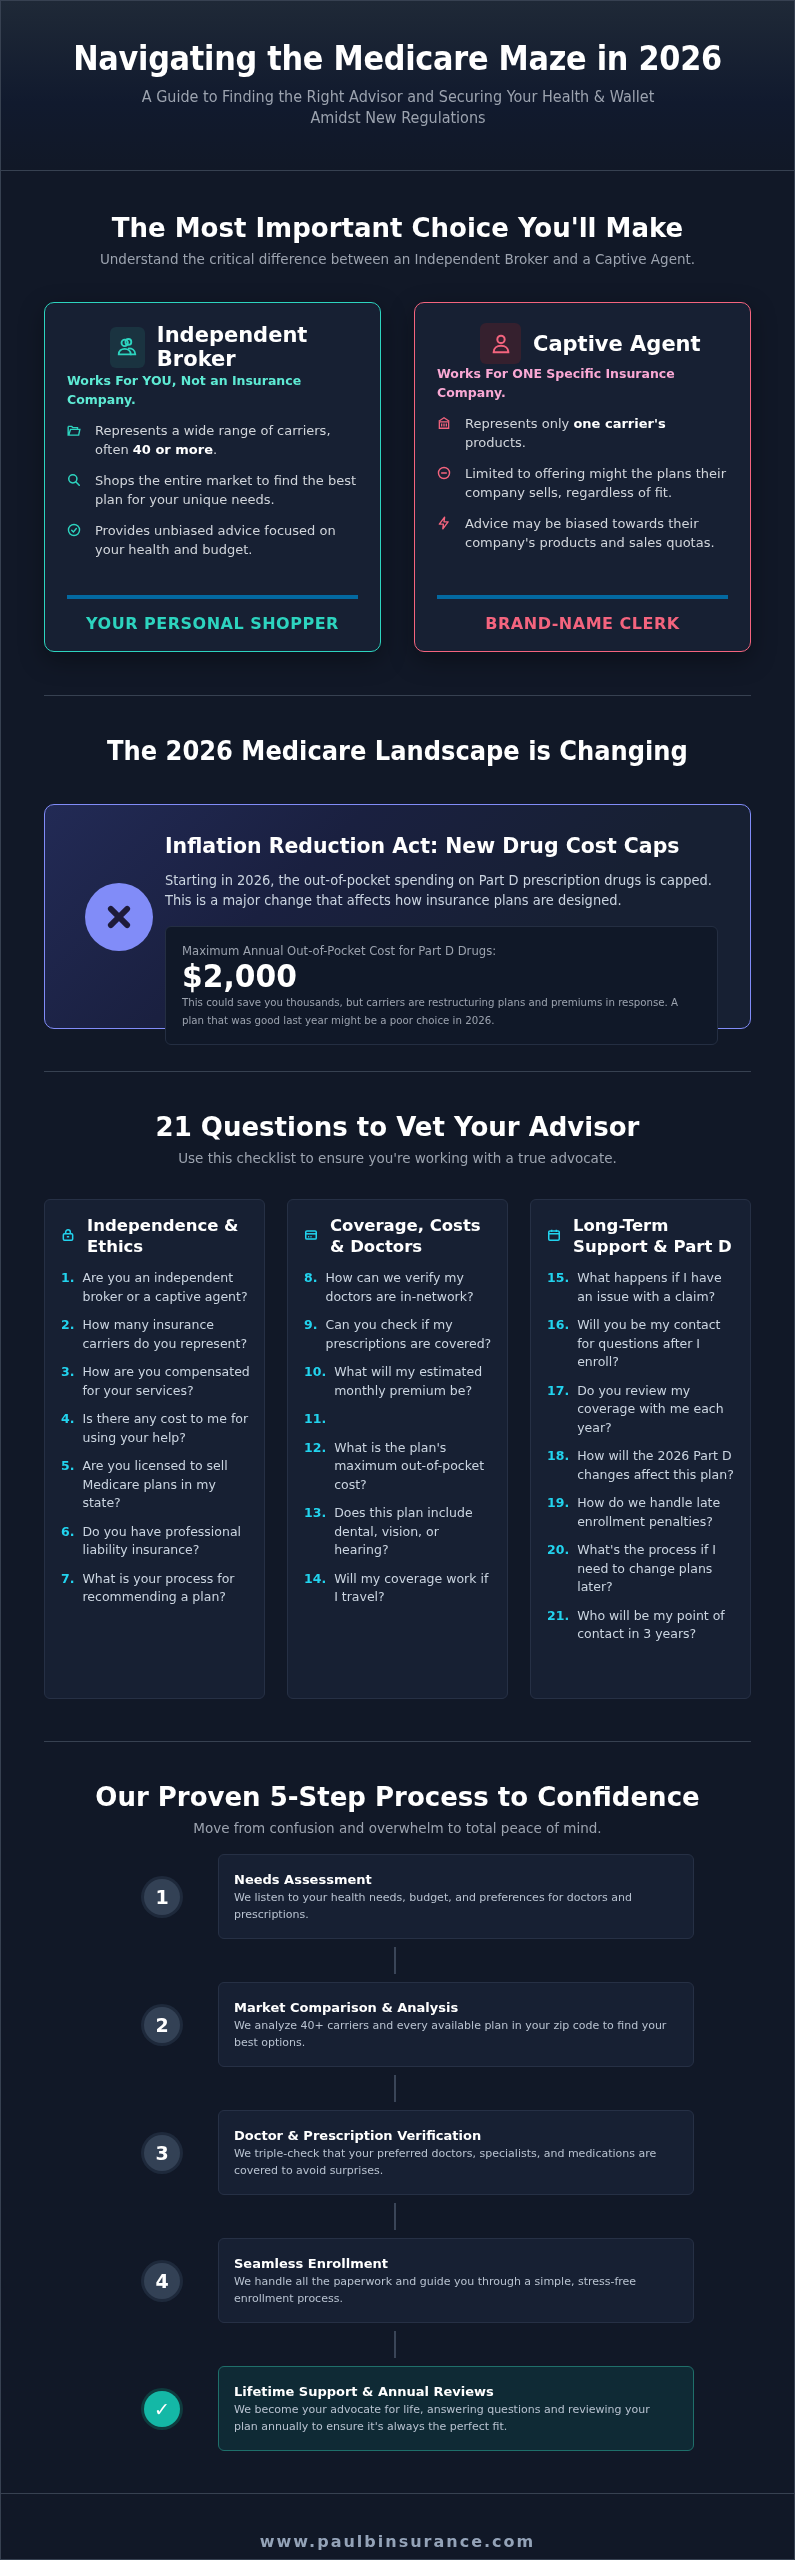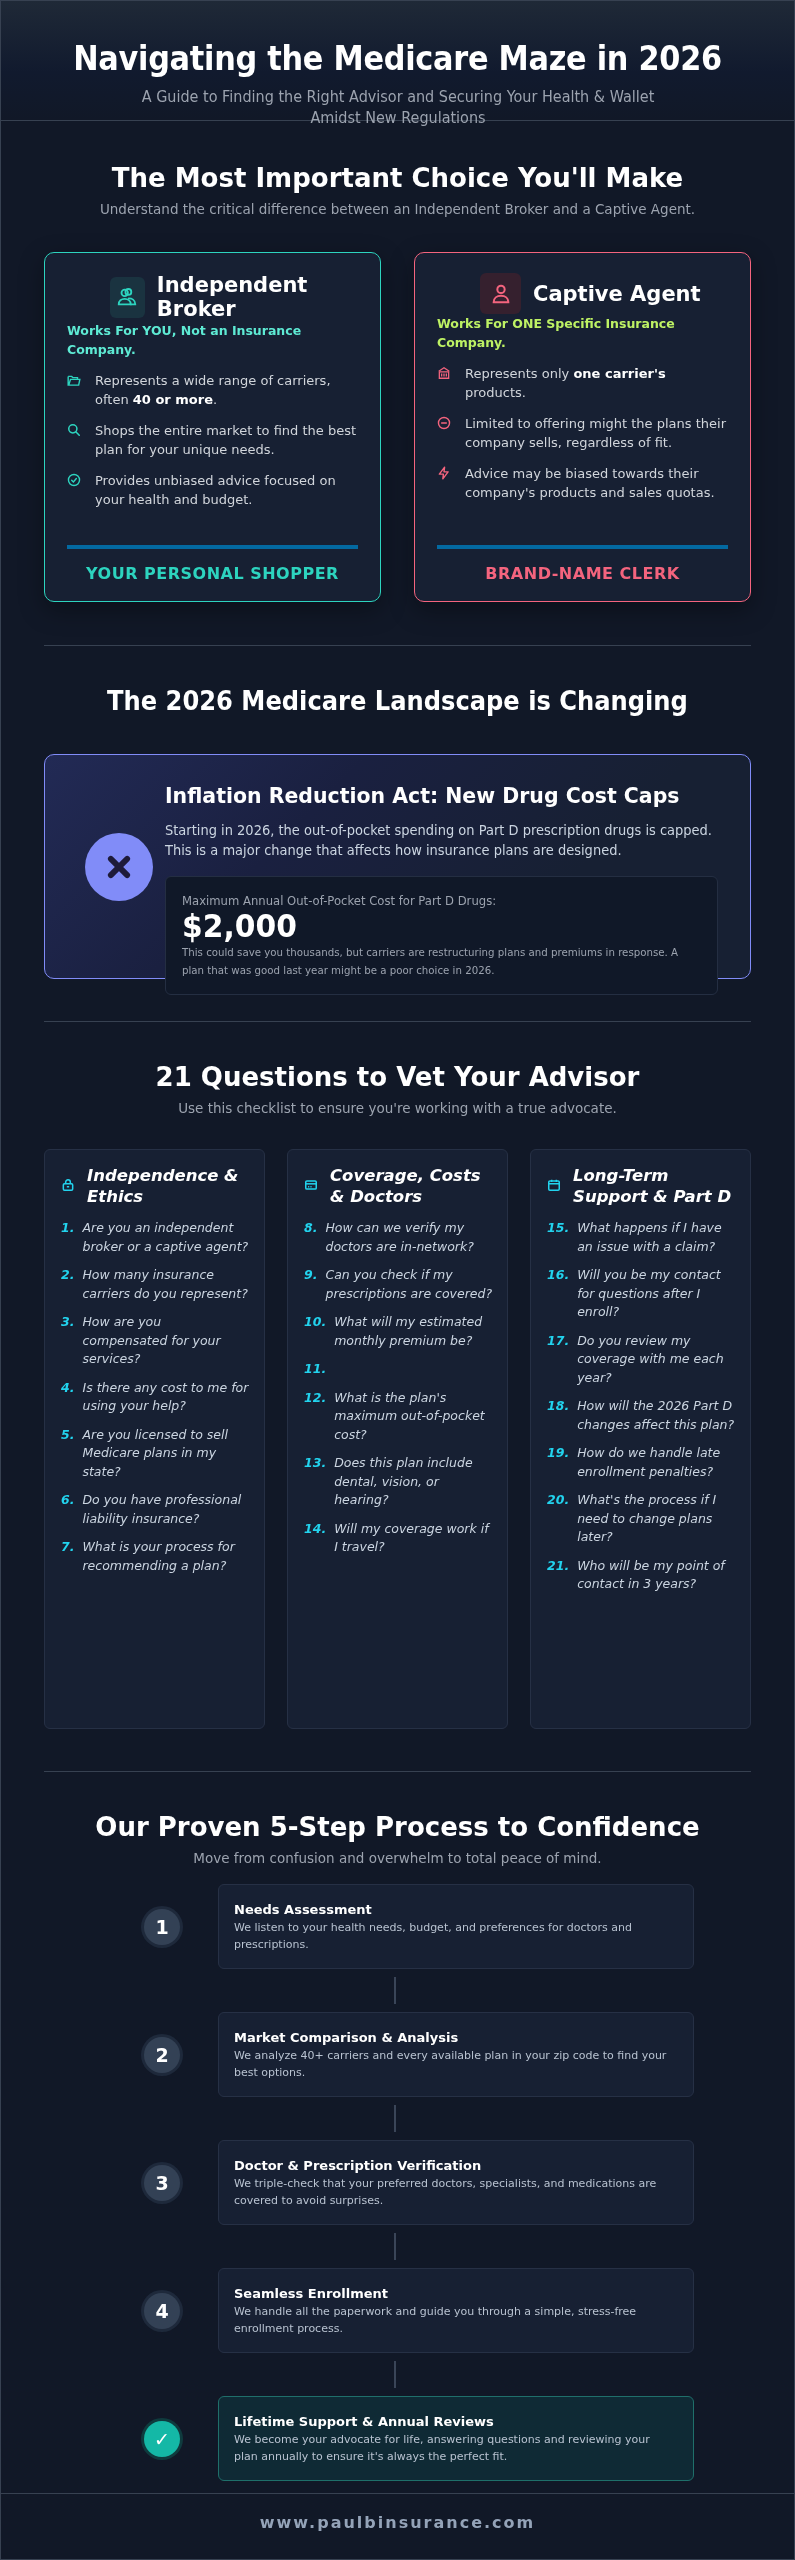--- a/index.html
+++ b/index.html
@@ -12,21 +12,21 @@
   .frame {
     width: 795px;
     height: 2560px;
     border: 1px solid #374151;
     background: #111827;
     position: relative;
     overflow: hidden;
   }
   
   .hero {
-    height: 120px;
+    height: 170px;
     background: linear-gradient(180deg, #1f2937 0%, #111a2e 60%, #111827 100%);
     border-bottom: 1px solid #374151;
     text-align: center;
     padding-top: 38px;
   }
   .hero h1 {
     font-family: "DejaVu Sans", sans-serif;
     font-size: 33px;
     font-weight: bold;
     color: #ffffff;
@@ -76,21 +76,21 @@
     width: 41px; height: 41px; border-radius: 6px;
     display: flex; align-items: center; justify-content: center;
   }
   .broker .icon-box { background: #1a3340; }
   .captive .icon-box { background: #35202e; }
   .card-title { font-size: 21px; font-weight: bold; color: #fff; }
   .card-tag {
     font-size: 12.5px; font-weight: bold; line-height: 19px;
   }
   .broker .card-tag { color: #5eead4; }
-  .captive .card-tag { color: #bef264; }
+  .captive .card-tag { color: #f9a8d4; }
   .feat { display: flex; gap: 12px; margin-top: 12px; font-size: 13px; line-height: 19px; color: #d1d5db; }
   .feat .fi { width: 16px; flex: 0 0 16px; padding-top: 2px; }
   .feat b { color: #fff; }
   .card-foot {
     position: absolute; left: 22px; right: 22px; bottom: 18px;
     border-top: 4px solid #0369a1;
     padding-top: 15px;
     text-align: center;
     font-size: 16px; font-weight: bold; letter-spacing: .5px;
   }
@@ -123,26 +123,25 @@
     border-radius: 6px;
     padding: 16px 16px 14px;
   }
   .ira-box-label { font-size: 12.5px; color: #9ca3af; transform: scaleX(.93); transform-origin: left; }
   .ira-amount { font-size: 32px; font-weight: bold; color: #fff; line-height: 36px; transform: scaleX(.93); transform-origin: left; }
   .ira-note { font-size: 11px; line-height: 18px; color: #9ca3af; transform: scaleX(.93); transform-origin: left; width: 107%; }
 
   
   .qgrid { display: flex; gap: 22px; margin-top: 33px; }
   .qcol {
-    flex: 1; height: 580px;
+    flex: 1; height: 500px;
     background: #172033;
     border: 1px solid #263045;
     border-radius: 6px;
     padding: 15px 14px 0 16px;
-    font-style: italic;
   }
   .qhead { display: flex; gap: 10px; align-items: center; }
   .qhead .qi { width: 16px; flex: 0 0 16px; }
   .qhead-title { font-size: 16.5px; font-weight: bold; color: #fff; line-height: 21px; }
   .qlist { list-style: none; margin-top: 12px; }
   .qitem { display: flex; font-size: 12.5px; line-height: 18.5px; color: #cbd5e1; margin-bottom: 10px; }
   .qnum { color: #22d3ee; font-weight: bold; flex: 0 0 auto; margin-right: 8px; }
 
   
   .steps { margin-top: 18px; padding: 0 100px 0 143px; }
@@ -166,21 +165,21 @@
   .step-card.final { background: #0f2a35; border-color: #1f6f6a; }
   .step-title { font-size: 13px; font-weight: bold; color: #fff; }
   .step-desc { font-size: 11px; line-height: 17px; color: #b8c2d0; margin-top: 2px; }
   .connector { width: 2px; height: 27px; background: #3a4558; margin: 8px 0 8px 250px; }
 
   .footer {
     position: absolute; left: 0; right: 0; bottom: 0;
     height: 66px;
     border-top: 1px solid #374151;
     text-align: center;
-    padding-top: 19px;
+    padding-top: 38px;
     font-size: 16px; font-weight: bold; letter-spacing: 2px;
     color: #94a3b8;
   }
 </style>
 </head>
 <body>
 
 <div class="frame">
 
   <header class="hero">

